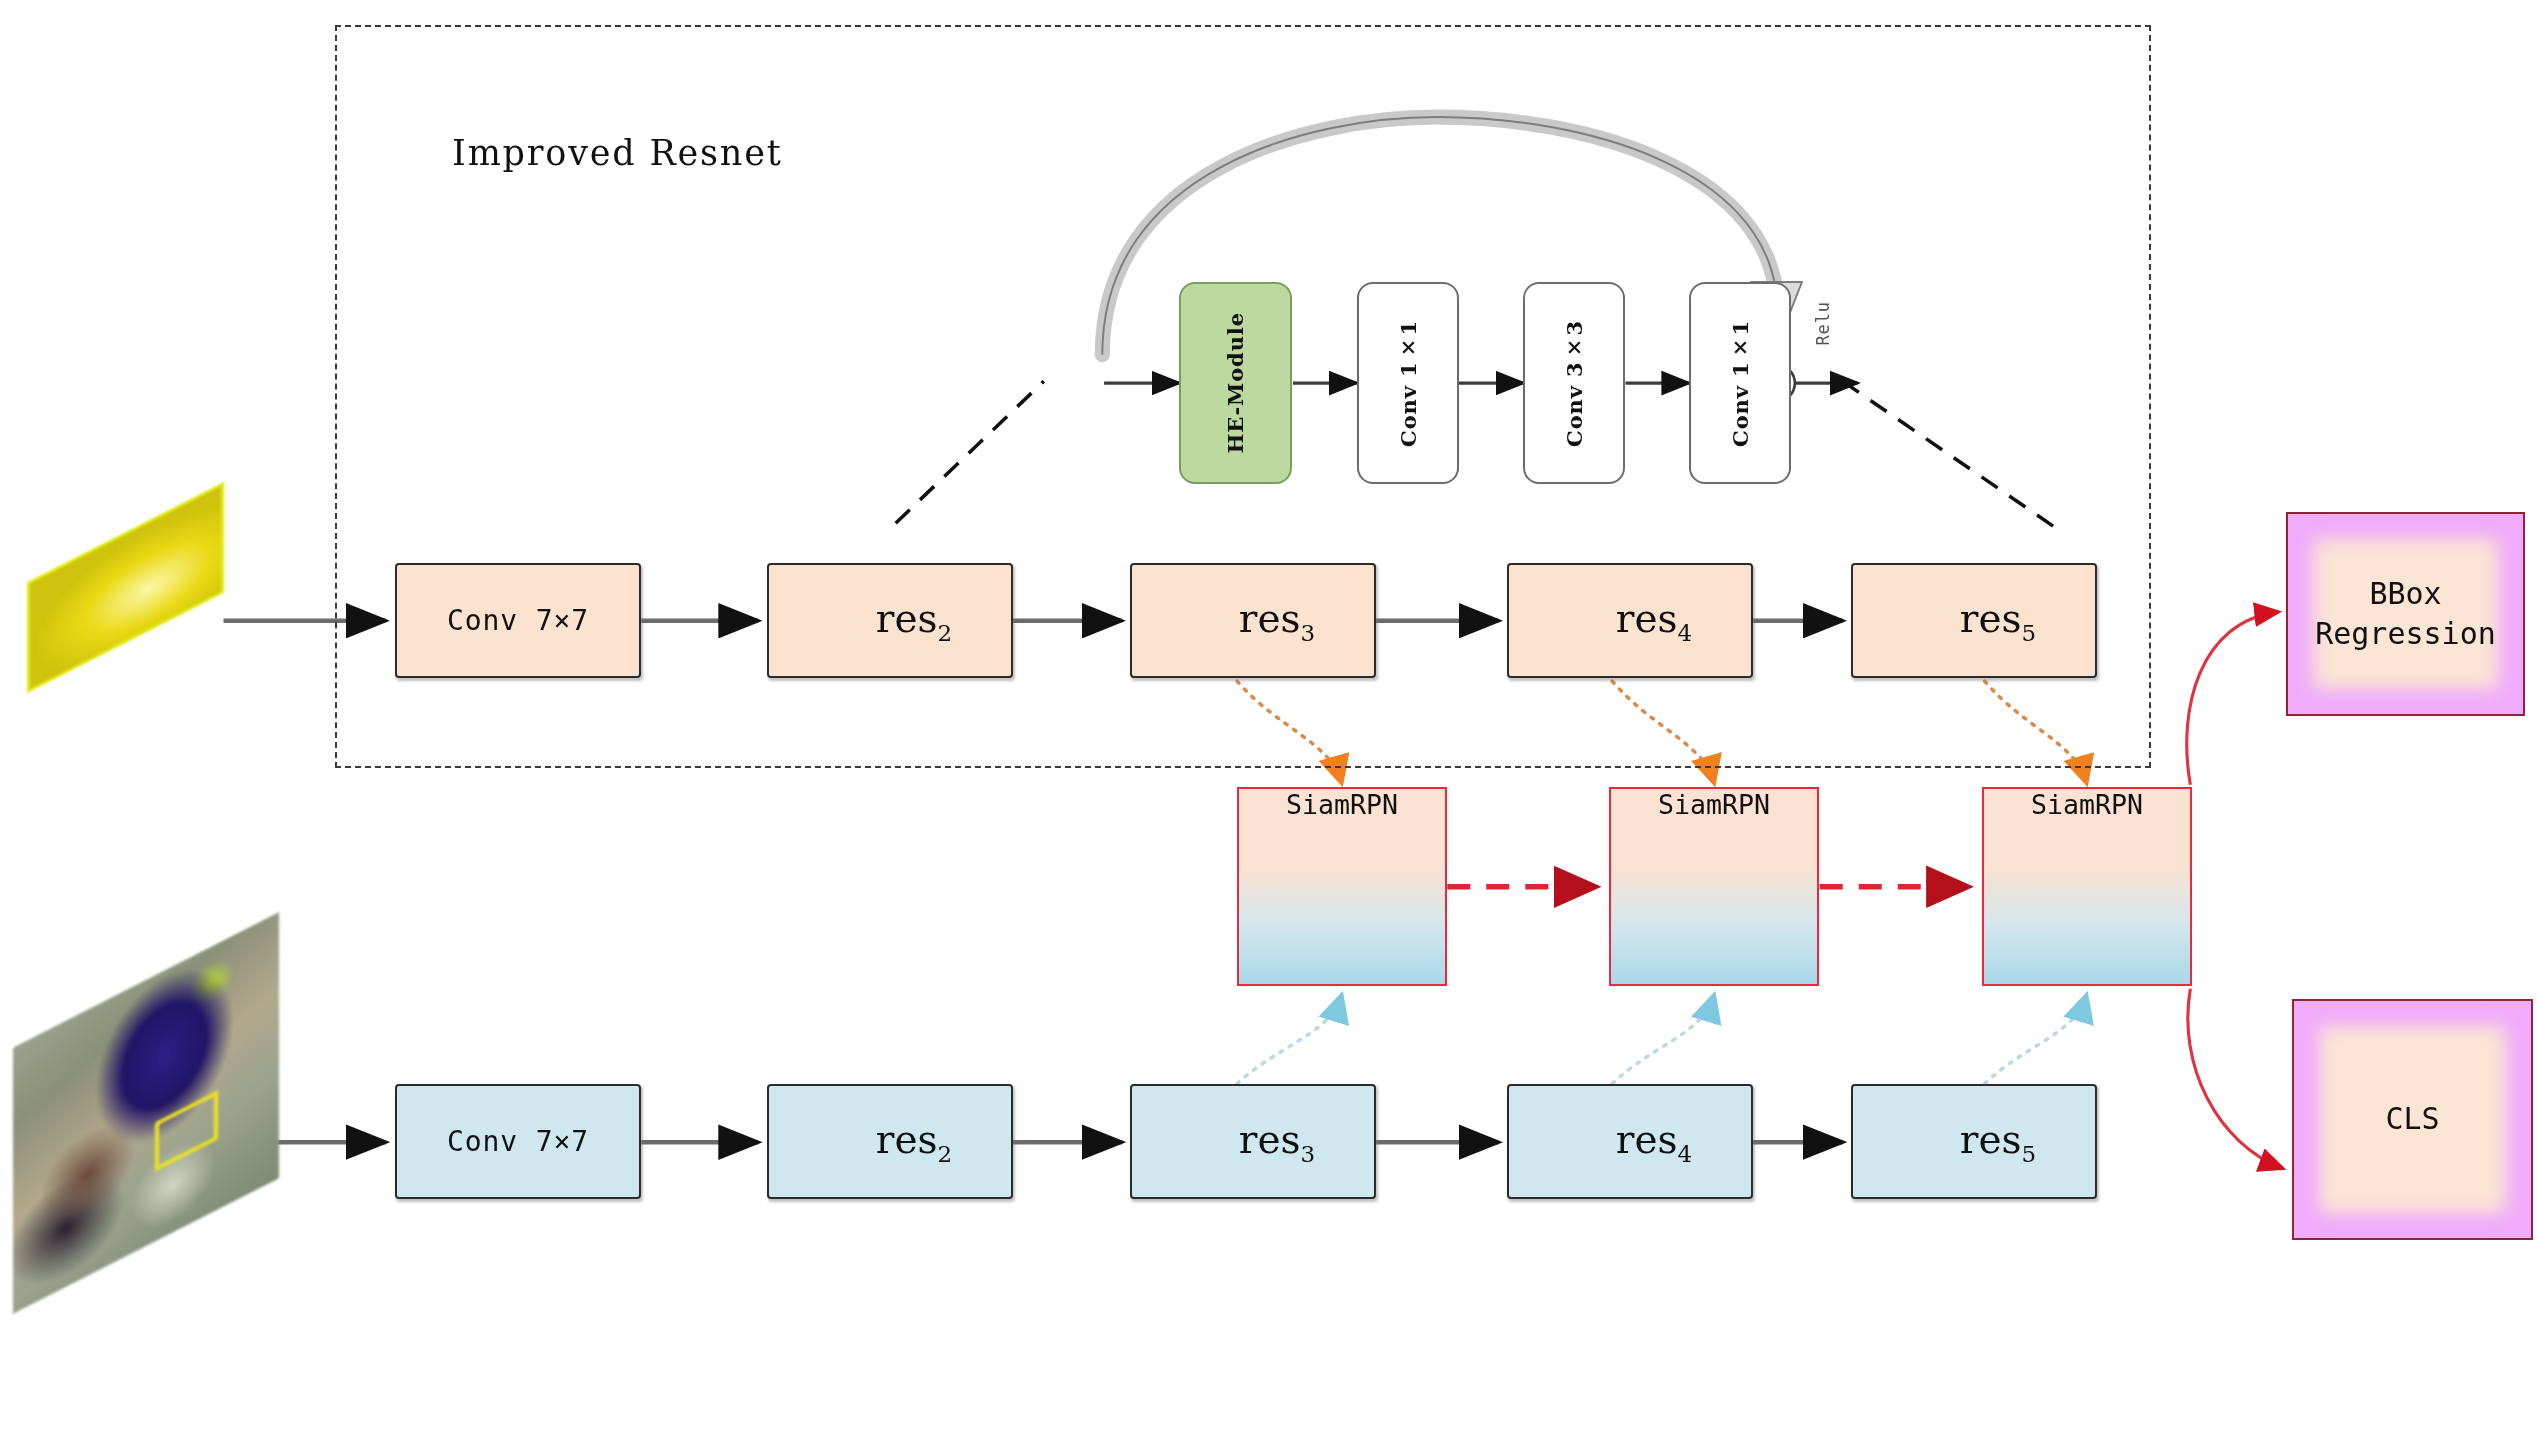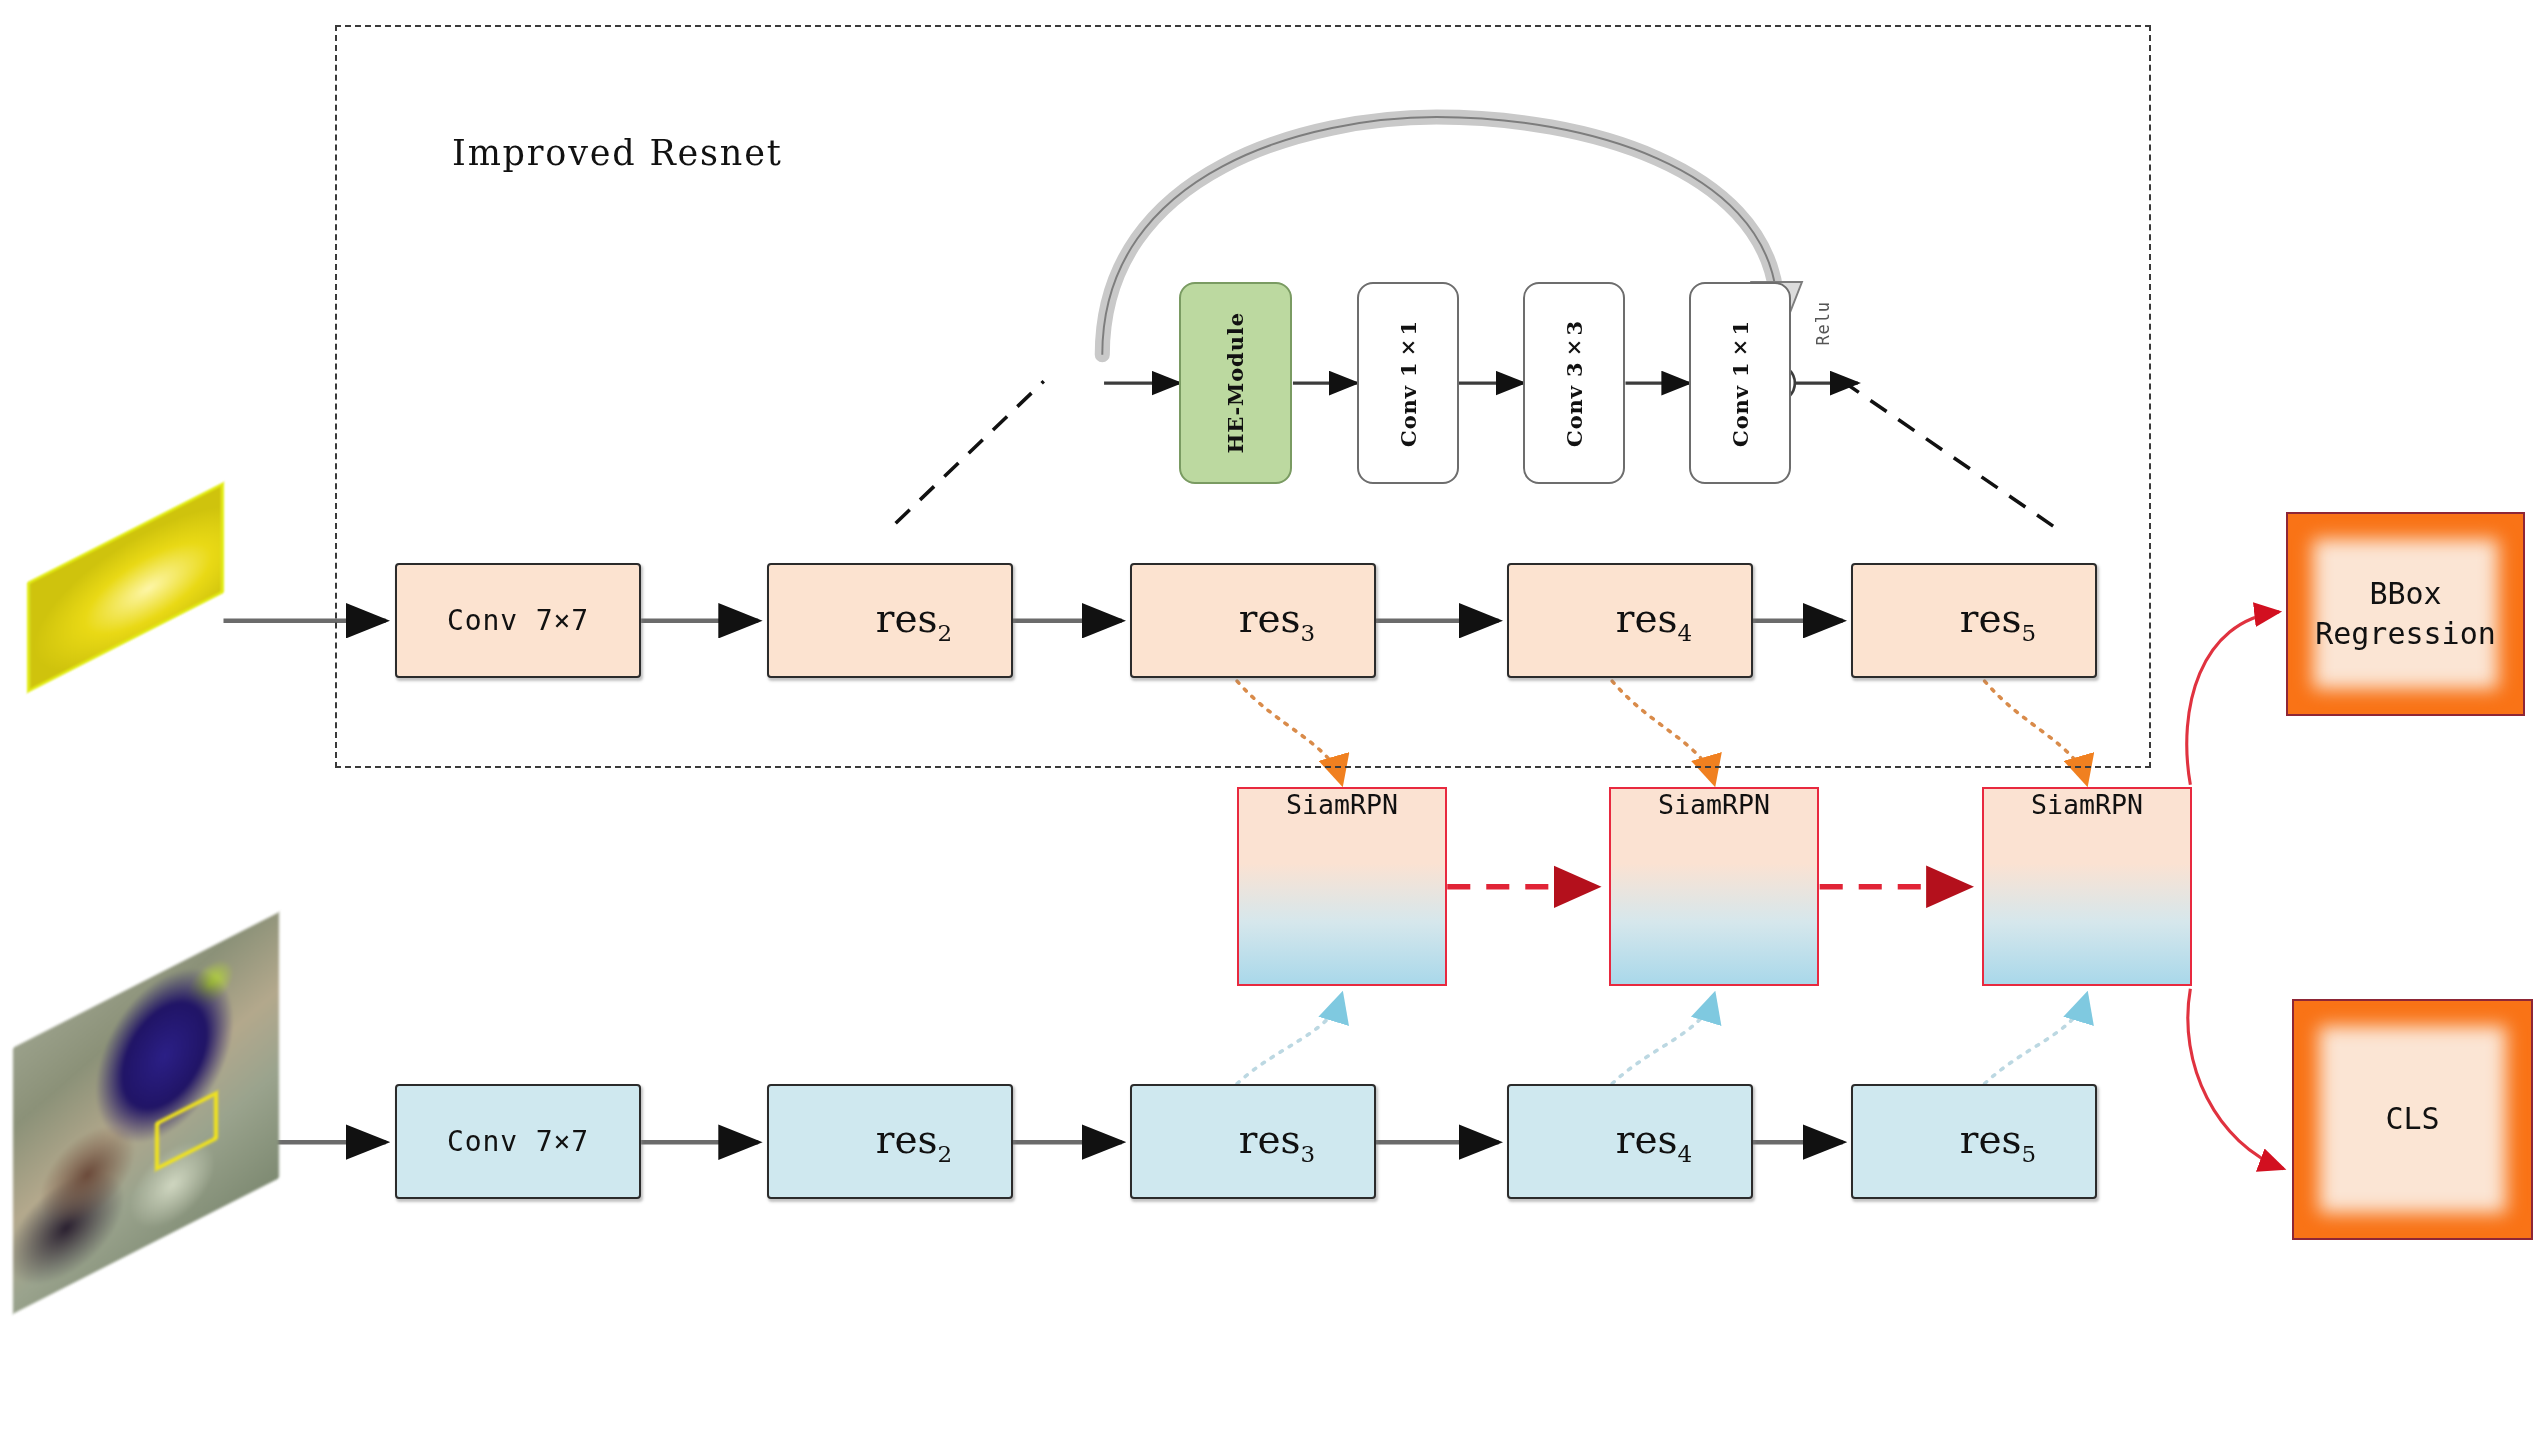--- a/index.html
+++ b/index.html
@@ -41,21 +41,21 @@
 
   
   .rpn{position:absolute;box-sizing:border-box;border:2.7px solid #e8293f;
       background:linear-gradient(180deg,#fbe2d2 0%,#fbe2d2 38%,#d6e7ec 68%,#a9d8ea 100%);
       display:flex;justify-content:center;}
   .rpn span{font-family:"DejaVu Sans Mono","Liberation Mono",monospace;
       font-size:26.6px;color:#111;letter-spacing:0px;white-space:nowrap;}
 
   
   .head{position:absolute;box-sizing:border-box;border:2.7px solid #8e2636;
-      background:#f97316;display:flex;align-items:center;justify-content:center;
+      background:#f0abfc;display:flex;align-items:center;justify-content:center;
       text-align:center;}
   .head .inner{position:absolute;left:25px;top:25px;right:25px;bottom:25px;
       background:#fbe5d4;filter:blur(8.9px);}
   .head span{position:relative;z-index:2;
       font-family:"DejaVu Sans Mono","Liberation Mono",monospace;
       font-size:30px;color:#111;line-height:1.35;white-space:pre-line;}
 
   
   .imgwrap{position:absolute;transform:skewY(-27deg);}
   .img-tpl{width:191px;height:105px;

